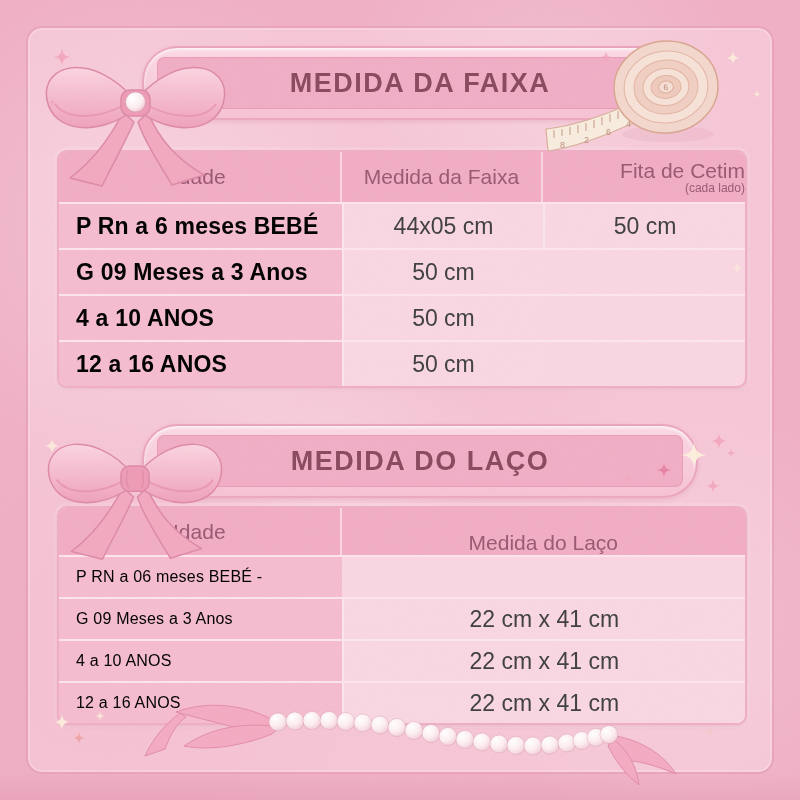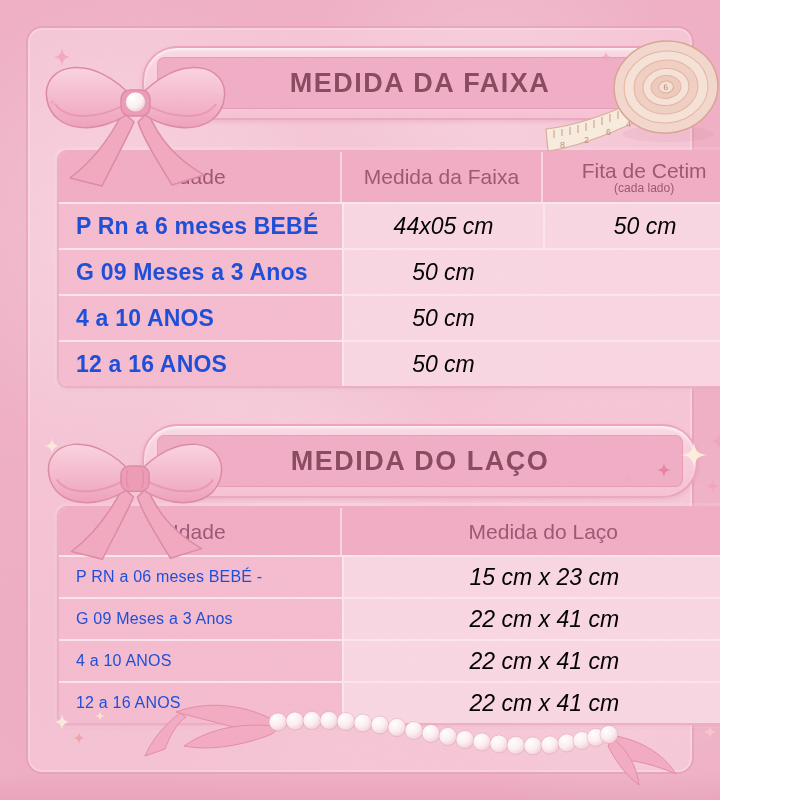--- a/index.html
+++ b/index.html
@@ -1,17 +1,17 @@
 <!DOCTYPE html>
 <html><head>
 <meta charset="utf-8">
 <style>
   html,body{margin:0;padding:0;}
   body{width:800px;height:800px;font-family:"Liberation Sans",sans-serif;}
-  .stage{position:relative;width:720px;height:800px;overflow:hidden;background:#f0b0c5;}
+  .stage{position:relative;width:800px;height:800px;overflow:hidden;background:#f0b0c5;}
   .inner-bg{position:absolute;left:28px;top:28px;right:28px;bottom:28px;background:#f6c6d6;border-radius:14px;}
   .blotches{position:absolute;inset:0;pointer-events:none;background:
     radial-gradient(circle at 18% 28%, rgba(255,255,255,.22), transparent 28%),
     radial-gradient(circle at 68% 12%, rgba(255,255,255,.18), transparent 22%),
     radial-gradient(circle at 42% 58%, rgba(255,255,255,.16), transparent 26%),
     radial-gradient(circle at 86% 78%, rgba(255,255,255,.14), transparent 24%),
     radial-gradient(circle at 55% 38%, rgba(221,130,160,.10), transparent 32%),
     radial-gradient(circle at 12% 82%, rgba(221,130,160,.08), transparent 30%);}
   .inner-frame{position:absolute;left:26px;top:26px;right:26px;bottom:26px;
     border:2px solid rgba(228,150,179,.5);border-radius:16px;
@@ -31,30 +31,30 @@
   .table{position:absolute;left:57px;width:686px;border-radius:10px;border:2px solid #efaec6;
     overflow:hidden;background:#f9d6e2;
     box-shadow:0 0 0 3px rgba(255,255,255,.12), 0 2px 3px rgba(190,100,135,.18);}
   .table1{top:150px;} .table2{top:506px;}
   .t1cols{display:grid;grid-template-columns:41.2% 29.4% 29.4%;}
   .t2cols{display:grid;grid-template-columns:41.2% 58.8%;}
   .thead{background:#f1adc4;}
   .table1 .thead{height:50px;} .table2 .thead{height:47px;}
   .th{display:flex;align-items:center;justify-content:center;color:#9c5873;font-size:21px;
     border-right:2px solid rgba(253,229,238,.7);}
-  .th:last-child{border-right:none;}
+  .th:last-child{border-right:none;align-items:flex-end;}
   .th.two-line{flex-direction:column;line-height:1.05;}
   .th .sub{font-size:12px;}
   .trow{border-top:2px solid rgba(253,231,240,.85);}
   .table1 .trow{height:44px;} .table2 .trow{height:40px;}
   .td{display:flex;align-items:center;}
-  .td.idade{background:#f5bccf;padding-left:17px;color:#1d4ed8;font-weight:600;font-size:23px;letter-spacing:.2px;}
+  .td.idade{background:#f5bccf;padding-left:17px;color:#000000;font-weight:600;font-size:23px;letter-spacing:.2px;}
   .table2 .td.idade{font-weight:500;font-size:16px;}
-  .td.val{background:#f9d7e2;justify-content:center;color:#000000;font-size:23px;
-    border-left:2px solid rgba(253,231,240,.85);font-style:italic;}
+  .td.val{background:#f9d7e2;justify-content:center;color:#404040;font-size:23px;
+    border-left:2px solid rgba(253,231,240,.85);}
 
   svg.deco{position:absolute;pointer-events:none;}
   .bow1{left:28px;top:20px;width:215px;height:175px;}
   .bow2{left:30px;top:398px;width:210px;height:170px;}
   .tape{left:538px;top:30px;width:190px;height:125px;}
   .garland{left:118px;top:698px;width:590px;height:90px;}
   .sparkles{left:0;top:0;width:800px;height:800px;}
   .grain{position:absolute;inset:0;width:800px;height:800px;opacity:.5;pointer-events:none;}
 </style>
 </head>
@@ -105,21 +105,20 @@
     </div>
   </div>
 
   <div class="table table2">
     <div class="thead t2cols">
       <div class="th">Idade</div>
       <div class="th">Medida do Laço</div>
     </div>
     <div class="trow t2cols">
       <div class="td idade">P RN a 06 meses BEBÉ -</div>
-      <div class="td val">15 cm x 23 cm</div>
     </div>
     <div class="trow t2cols">
       <div class="td idade">G 09 Meses a 3 Anos</div>
       <div class="td val">22 cm x 41 cm</div>
     </div>
     <div class="trow t2cols">
       <div class="td idade">4 a 10 ANOS</div>
       <div class="td val">22 cm x 41 cm</div>
     </div>
     <div class="trow t2cols">

